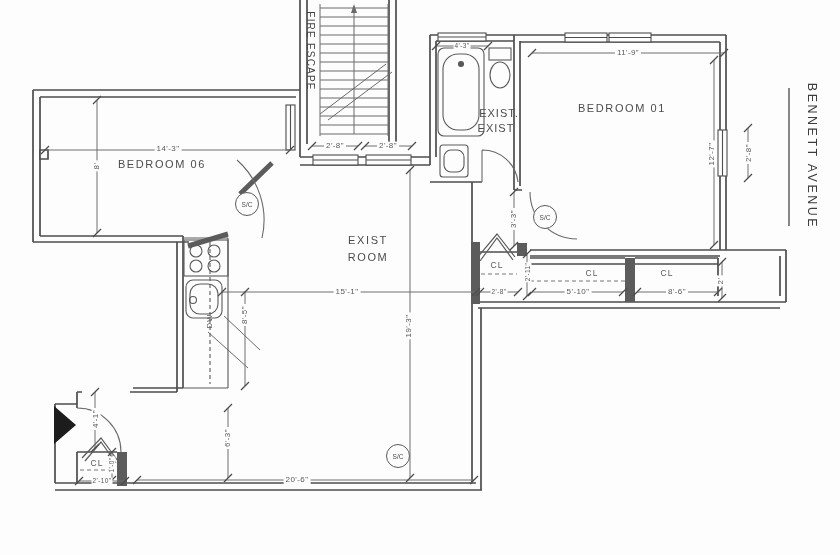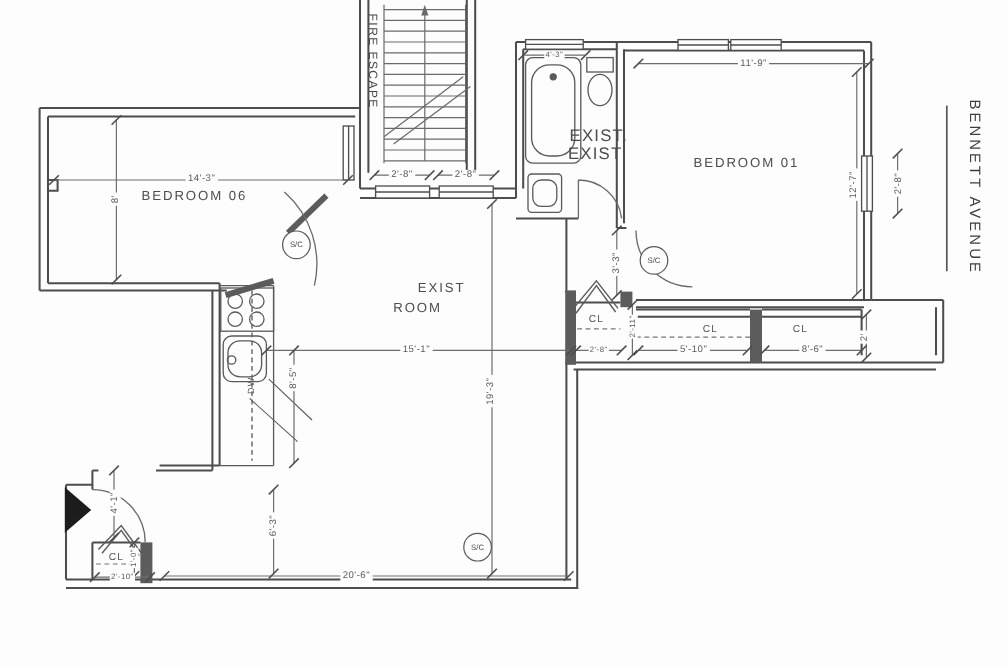--- a/index.html
+++ b/index.html
@@ -4,21 +4,21 @@
 <style>
   html,body{margin:0;padding:0;background:#fff;}
   .plan{position:relative;width:840px;height:555px;background:#fdfdfd;overflow:hidden;
         font-family:"Liberation Sans",sans-serif;}
   .plan svg{position:absolute;left:0;top:0;}
   .lbl{position:absolute;transform:translate(-50%,-50%);font:8px/1.1 "Liberation Sans",sans-serif;
        color:#5a5a5a;background:#fdfdfd;padding:0 2px;white-space:nowrap;letter-spacing:.4px;}
   .rot{transform:translate(-50%,-50%) rotate(-90deg);}
   .tiny{font-size:6.5px;padding:0 1px;}
   .room{font-size:11px;letter-spacing:1.6px;color:#4c4c4c;background:transparent;padding:0;}
-  .bathlbl{font-size:14px;letter-spacing:1px;color:#4c4c4c;background:transparent;}
+  .bathlbl{font-size:11px;letter-spacing:1px;color:#4c4c4c;background:transparent;}
   .cl{font-size:8.5px;letter-spacing:1px;background:transparent;}
   .dw{font-size:7.5px;letter-spacing:1px;background:transparent;}
   .sc{position:absolute;width:22px;height:22px;border:1.3px solid #5a5a5a;border-radius:50%;
       background:#fdfdfd;transform:translate(-50%,-50%);display:flex;align-items:center;
       justify-content:center;font-size:6.5px;color:#4c4c4c;letter-spacing:0;}
   .vstreet{position:absolute;transform:translate(-50%,-50%) rotate(90deg);font-size:12.5px;
       letter-spacing:2.5px;color:#3d3d3d;white-space:nowrap;background:transparent;}
   .vfire{position:absolute;transform:translate(-50%,-50%) rotate(90deg);font-size:10px;
       letter-spacing:1.2px;color:#444;white-space:nowrap;background:transparent;}
 </style>
@@ -154,23 +154,23 @@
         M133,484 l8,-8 M470,484 l8,-8
         M91,396 l8,-8 M91,452 l8,-8
         M75,485 l8,-8 M121,485 l8,-8
         M108,456 l8,-8 M108,484 l8,-8"></path>
     </g>
 
     <path d="M789,88 V226" stroke="#555" stroke-width="1.4"></path>
   </svg>
 
   <div class="lbl room" style="left:162px;top:164px">BEDROOM 06</div>
-  <div class="lbl room" style="left:622px;top:136px">BEDROOM 01</div>
+  <div class="lbl room" style="left:622px;top:108px">BEDROOM 01</div>
   <div class="lbl room" style="left:368px;top:240px">EXIST</div>
-  <div class="lbl room" style="left:348px;top:257px">ROOM</div>
+  <div class="lbl room" style="left:368px;top:257px">ROOM</div>
   <div class="lbl bathlbl" style="left:499px;top:113px">EXIST.</div>
   <div class="lbl bathlbl" style="left:496px;top:128px">EXIST</div>
   <div class="lbl cl" style="left:497px;top:266px">CL</div>
   <div class="lbl cl" style="left:592px;top:274px">CL</div>
   <div class="lbl cl" style="left:667px;top:274px">CL</div>
   <div class="lbl cl" style="left:97px;top:464px">CL</div>
   <div class="lbl dw rot" style="left:210px;top:321px">DW</div>
 
   <div class="vstreet" style="left:812px;top:156px">BENNETT AVENUE</div>
   <div class="vfire" style="left:310px;top:51px">FIRE ESCAPE</div>

